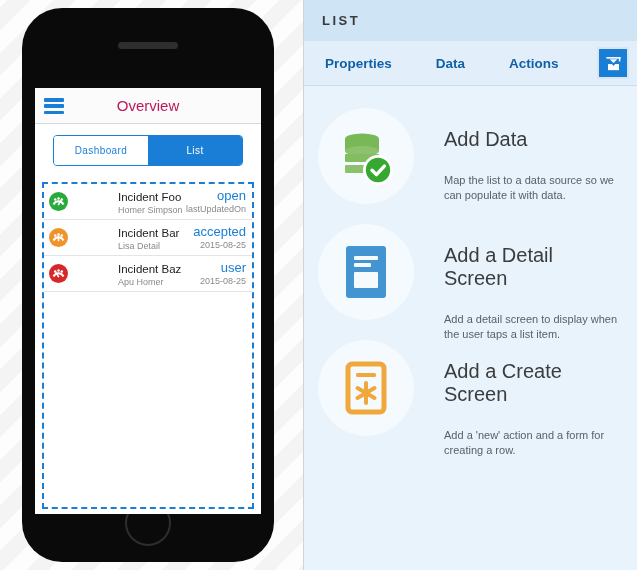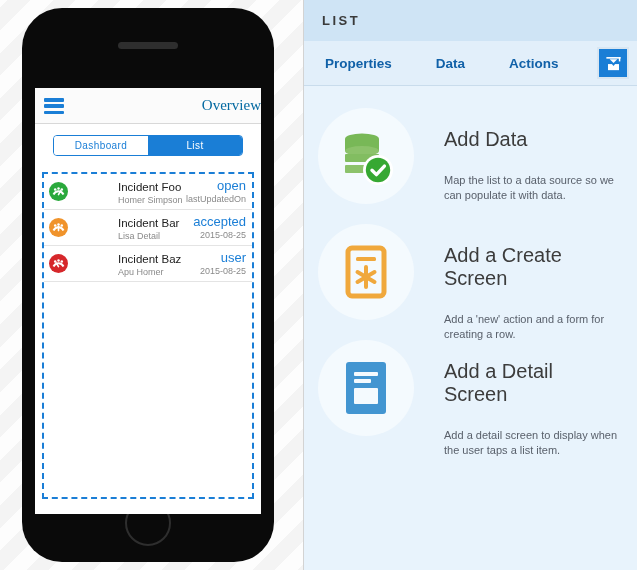--- a/index.html
+++ b/index.html
@@ -69,30 +69,29 @@
   #hamburger-icon {
     position: absolute; left: 9px; top: 10px;
     width: 20px; height: 16px;
     display: flex; flex-direction: column; justify-content: space-between;
   }
   #hamburger-icon i {
     display: block; height: 3.5px; background: #1a7ed6; border-radius: 1px;
   }
   #phone-title {
     position: absolute; left: 0; right: 0; top: 9px;
-    text-align: right;
+    text-align: center;
     font-size: 15px;
-    color: #0369a1;
-    font-family: Liberation Serif, serif;
+    color: #be185d;
   }
 
   
   #segmented {
     margin: 11px 18px 16px 18px;
-    height: 21px;
+    height: 31px;
     display: flex;
     border: 1px solid #1a7ed6;
     border-radius: 4px;
     overflow: hidden;
   }
   .seg {
     flex: 1;
     font-size: 10px;
     letter-spacing: .4px;
     display: flex; align-items: center; justify-content: center;
@@ -334,44 +333,44 @@
       </div>
       <div class="card-body">
         <div class="card-title">Add Data</div>
         <div class="card-desc">Map the list to a data source so we can populate it with data.</div>
       </div>
     </div>
 
     <div class="card">
       <div class="card-icon-wrap">
         <svg width="42" height="54" viewBox="0 0 42 54">
+          <rect x="1" y="1" width="40" height="52" rx="3" fill="#4295d1"></rect>
+          <rect x="9" y="11" width="24" height="4" rx="1" fill="#f4fafe"></rect>
+          <rect x="9" y="18" width="17" height="4" rx="1" fill="#f4fafe"></rect>
+          <rect x="9" y="27" width="24" height="16" rx="1" fill="#f4fafe"></rect>
+        </svg>
+      </div>
+      <div class="card-body">
+        <div class="card-title">Add a Detail Screen</div>
+        <div class="card-desc">Add a detail screen to display when the user taps a list item.</div>
+      </div>
+    </div>
+
+    <div class="card">
+      <div class="card-icon-wrap">
+        <svg width="42" height="54" viewBox="0 0 42 54">
           <rect x="3" y="3" width="36" height="48" rx="4" fill="none" stroke="#f0a83c" stroke-width="5"></rect>
           <rect x="11" y="12" width="20" height="4" rx="1.5" fill="#f0a83c"></rect>
           <g stroke="#f0a83c" stroke-width="4" stroke-linecap="round">
             <line x1="21" y1="22" x2="21" y2="42"></line>
             <line x1="12.5" y1="27" x2="29.5" y2="37"></line>
             <line x1="29.5" y1="27" x2="12.5" y2="37"></line>
           </g>
         </svg>
       </div>
       <div class="card-body">
         <div class="card-title">Add a Create Screen</div>
         <div class="card-desc">Add a 'new' action and a form for creating a row.</div>
       </div>
     </div>
 
-    <div class="card">
-      <div class="card-icon-wrap">
-        <svg width="42" height="54" viewBox="0 0 42 54">
-          <rect x="1" y="1" width="40" height="52" rx="3" fill="#4295d1"></rect>
-          <rect x="9" y="11" width="24" height="4" rx="1" fill="#f4fafe"></rect>
-          <rect x="9" y="18" width="17" height="4" rx="1" fill="#f4fafe"></rect>
-          <rect x="9" y="27" width="24" height="16" rx="1" fill="#f4fafe"></rect>
-        </svg>
-      </div>
-      <div class="card-body">
-        <div class="card-title">Add a Detail Screen</div>
-        <div class="card-desc">Add a detail screen to display when the user taps a list item.</div>
-      </div>
-    </div>
-
   </div>
 </div>
 
 </body></html>

